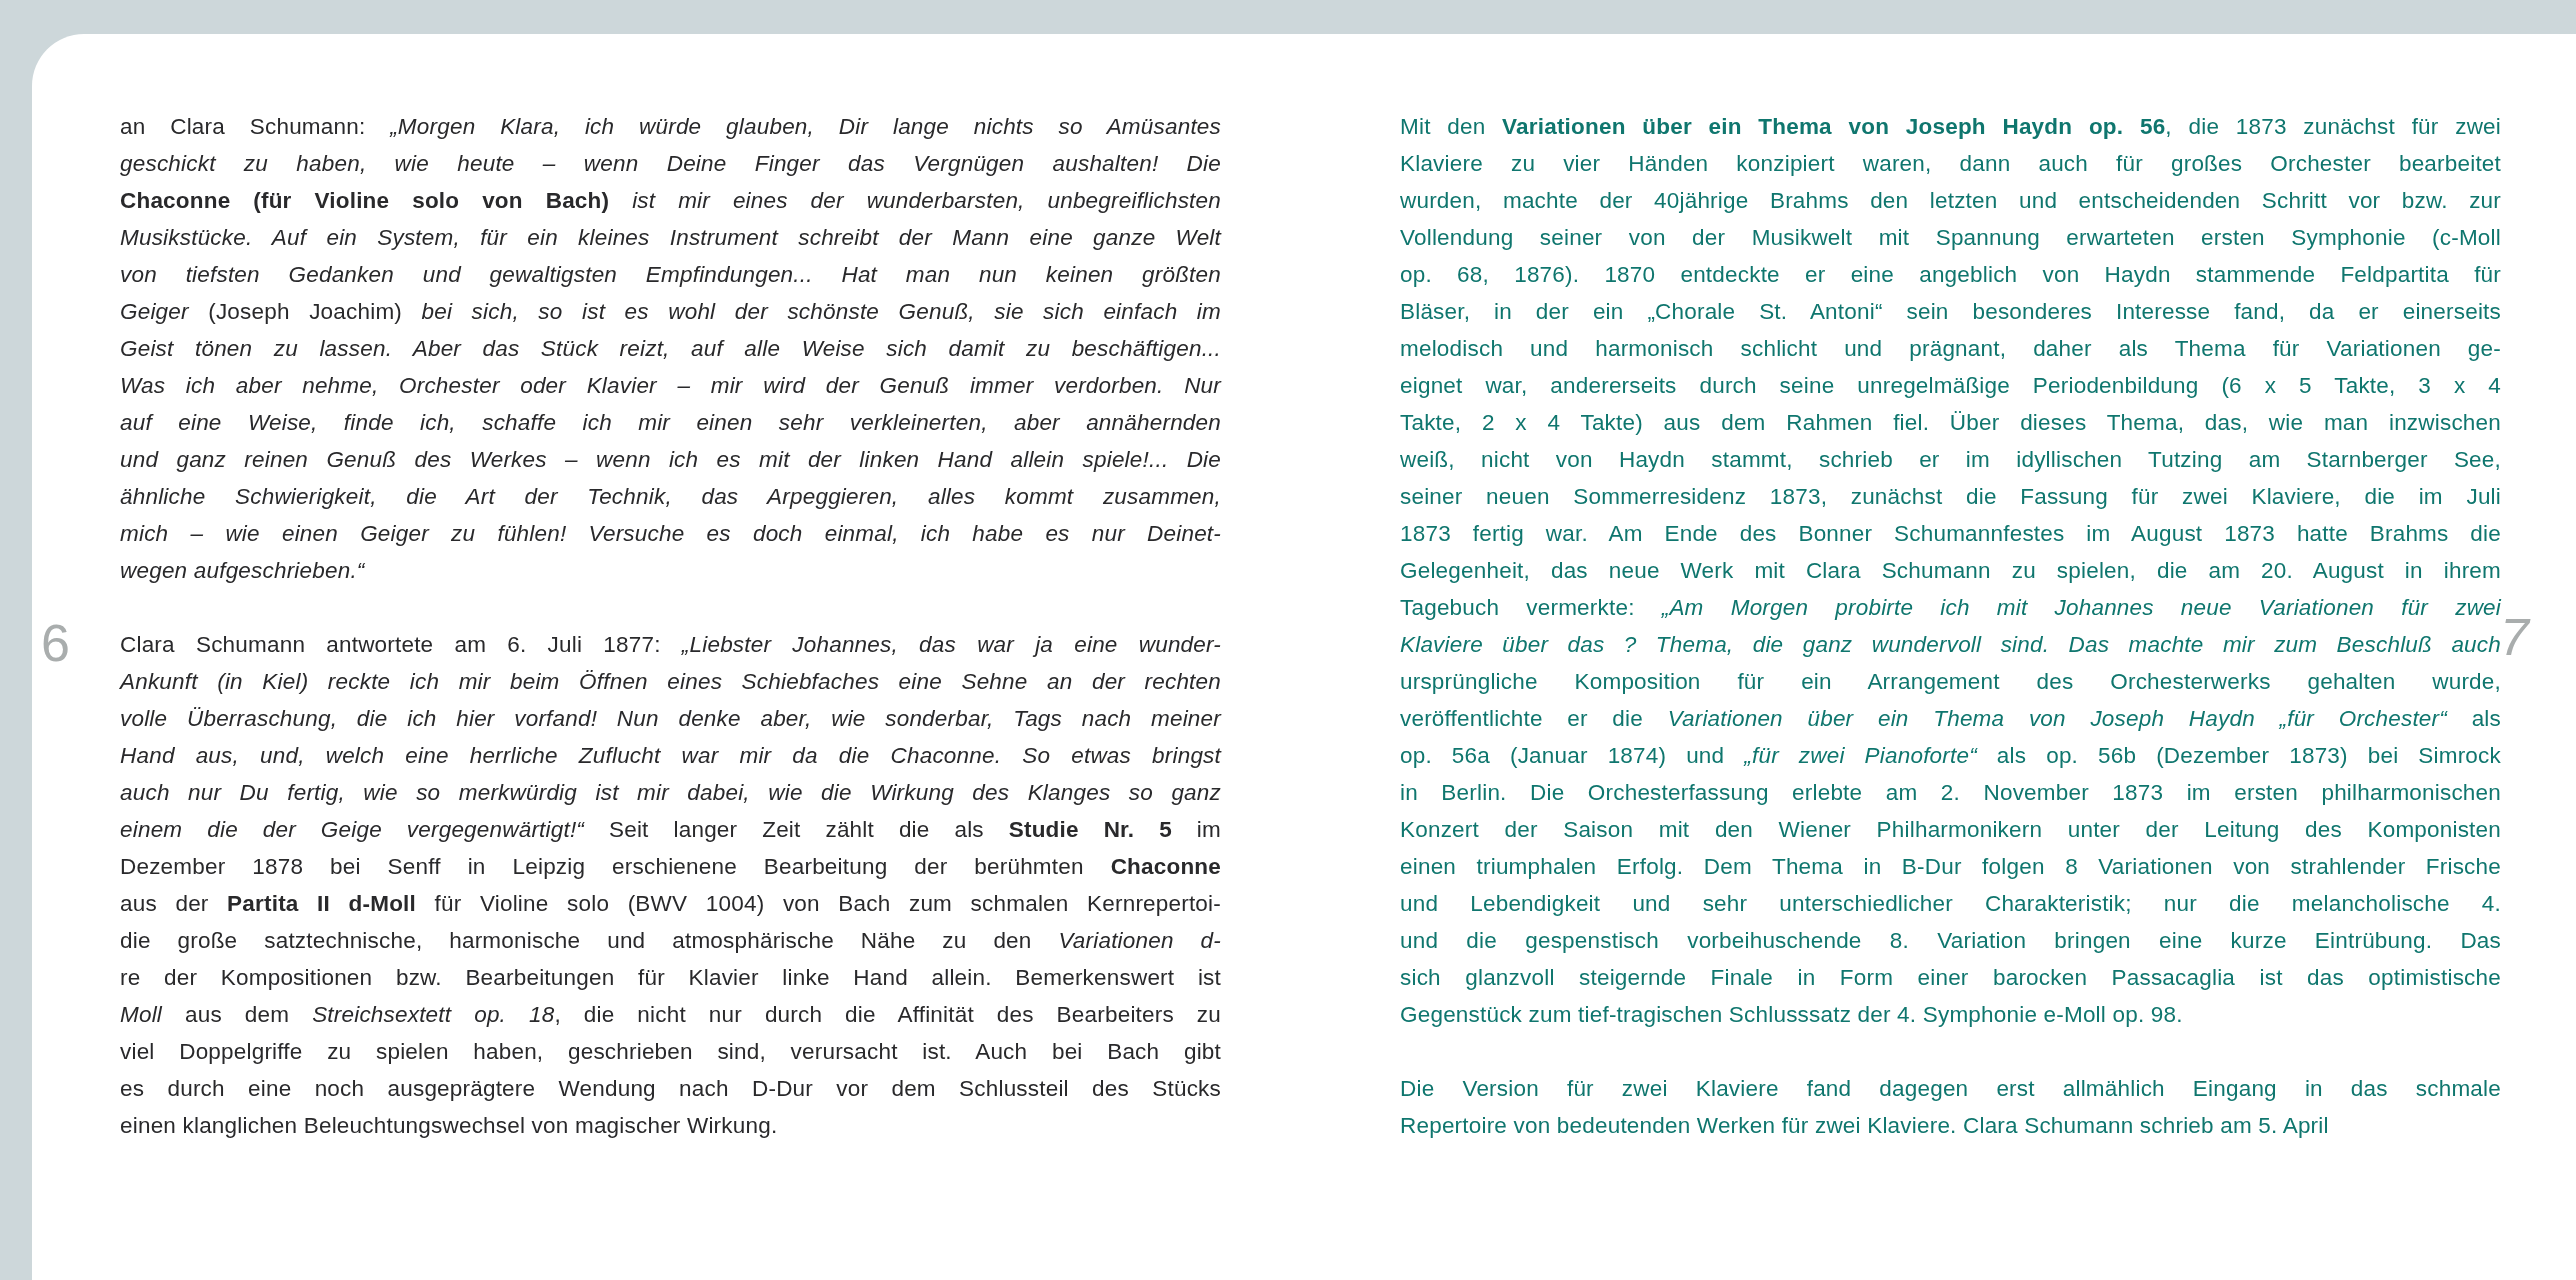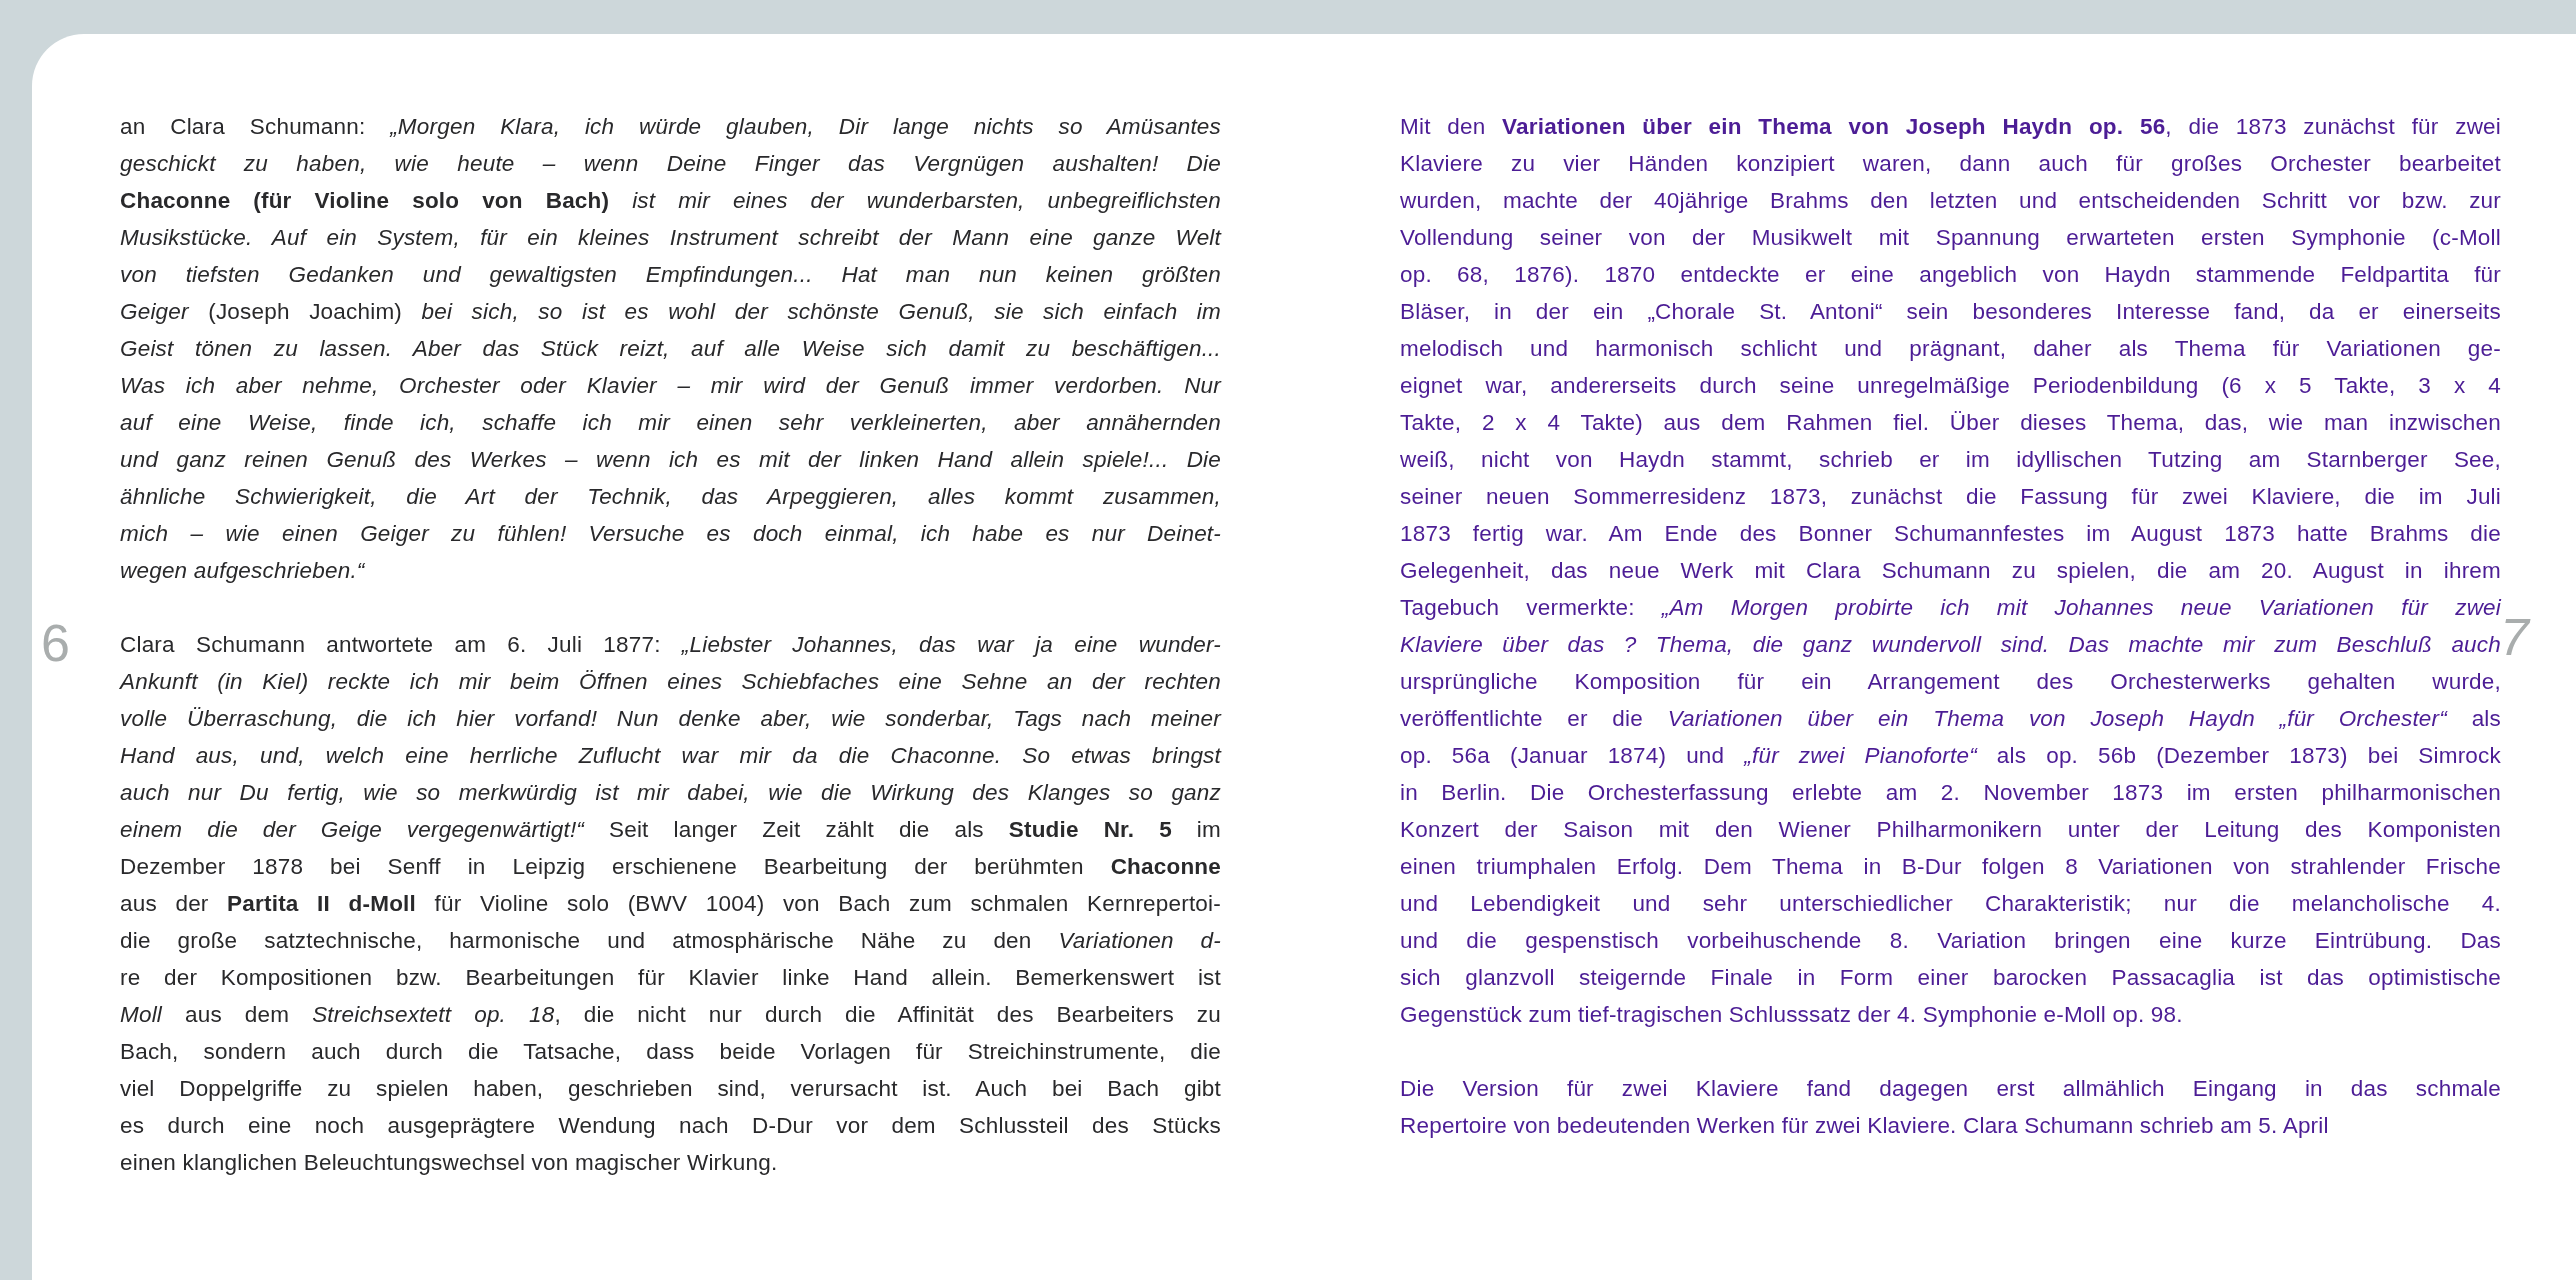--- a/index.html
+++ b/index.html
@@ -83,27 +83,26 @@
         <div class="line"><span class="run-i">Ankunft (in Kiel) reckte ich mir beim Öffnen eines Schiebfaches eine Sehne an der rechten</span></div>
         <div class="line"><span class="run-i">volle Überraschung, die ich hier vorfand! Nun denke aber, wie sonderbar, Tags nach meiner</span></div>
         <div class="line"><span class="run-i">Hand aus, und, welch eine herrliche Zuflucht war mir da die Chaconne. So etwas bringst</span></div>
         <div class="line"><span class="run-i">auch nur Du fertig, wie so merkwürdig ist mir dabei, wie die Wirkung des Klanges so ganz</span></div>
         <div class="line"><span class="run-i">einem die der Geige vergegenwärtigt!“ </span><span class="run-r">Seit langer Zeit zählt die als </span><span class="run-b">Studie Nr. 5</span><span class="run-r"> im</span></div>
         <div class="line"><span class="run-r">Dezember 1878 bei Senff in Leipzig erschienene Bearbeitung der berühmten </span><span class="run-b">Chaconne</span></div>
         <div class="line"><span class="run-r">aus der </span><span class="run-b">Partita II d-Moll</span><span class="run-r"> für Violine solo (BWV 1004) von Bach zum schmalen Kernrepertoi-</span></div>
         <div class="line"><span class="run-r">die große satztechnische, harmonische und atmosphärische Nähe zu den </span><span class="run-i">Variationen d-</span></div>
         <div class="line"><span class="run-r">re der Kompositionen bzw. Bearbeitungen für Klavier linke Hand allein. Bemerkenswert ist</span></div>
         <div class="line"><span class="run-i">Moll</span><span class="run-r"> aus dem </span><span class="run-i">Streichsextett op. 18</span><span class="run-r">, die nicht nur durch die Affinität des Bearbeiters zu</span></div>
-        <div class="line"><span class="run-r">Bach, sondern auch durch die Tatsache, dass beide Vorlagen für Streichinstrumente, die</span></div>
         <div class="line"><span class="run-r">viel Doppelgriffe zu spielen haben, geschrieben sind, verursacht ist. Auch bei Bach gibt</span></div>
         <div class="line"><span class="run-r">es durch eine noch ausgeprägtere Wendung nach D-Dur vor dem Schlussteil des Stücks</span></div>
         <div class="line last"><span class="run-r">einen klanglichen Beleuchtungswechsel von magischer Wirkung.</span></div>
       </div>
     </div>
-  <div class="column column-right" style="color: #4c1d95;">
+  <div class="column column-right" style="color: #0f766e;">
       <div class="paragraph">
         <div class="line"><span class="run-r">Mit den </span><span class="run-b">Variationen über ein Thema von Joseph Haydn op. 56</span><span class="run-r">, die 1873 zunächst für zwei</span></div>
         <div class="line"><span class="run-r">Klaviere zu vier Händen konzipiert waren, dann auch für großes Orchester bearbeitet</span></div>
         <div class="line"><span class="run-r">wurden, machte der 40jährige Brahms den letzten und entscheidenden Schritt vor bzw. zur</span></div>
         <div class="line"><span class="run-r">Vollendung seiner von der Musikwelt mit Spannung erwarteten ersten Symphonie (c-Moll</span></div>
         <div class="line"><span class="run-r">op. 68, 1876). 1870 entdeckte er eine angeblich von Haydn stammende Feldpartita für</span></div>
         <div class="line"><span class="run-r">Bläser, in der ein „Chorale St. Antoni“ sein besonderes Interesse fand, da er einerseits</span></div>
         <div class="line"><span class="run-r">melodisch und harmonisch schlicht und prägnant, daher als Thema für Variationen ge-</span></div>
         <div class="line"><span class="run-r">eignet war, andererseits durch seine unregelmäßige Periodenbildung (6 x 5 Takte, 3 x 4</span></div>
         <div class="line"><span class="run-r">Takte, 2 x 4 Takte) aus dem Rahmen fiel. Über dieses Thema, das, wie man inzwischen</span></div>

